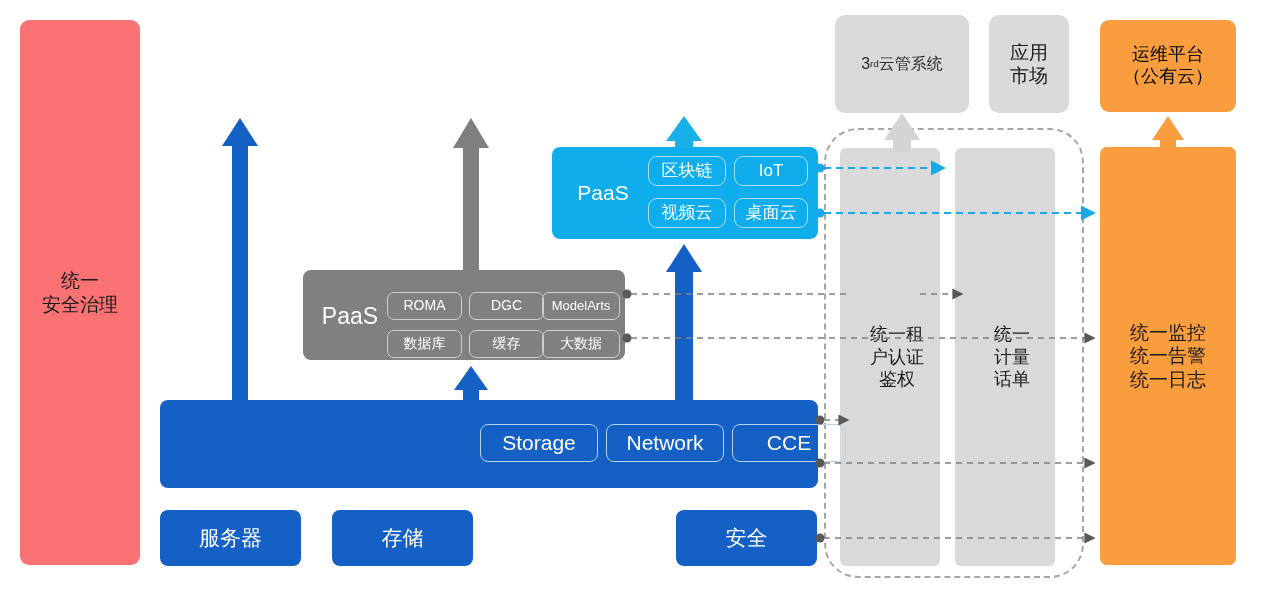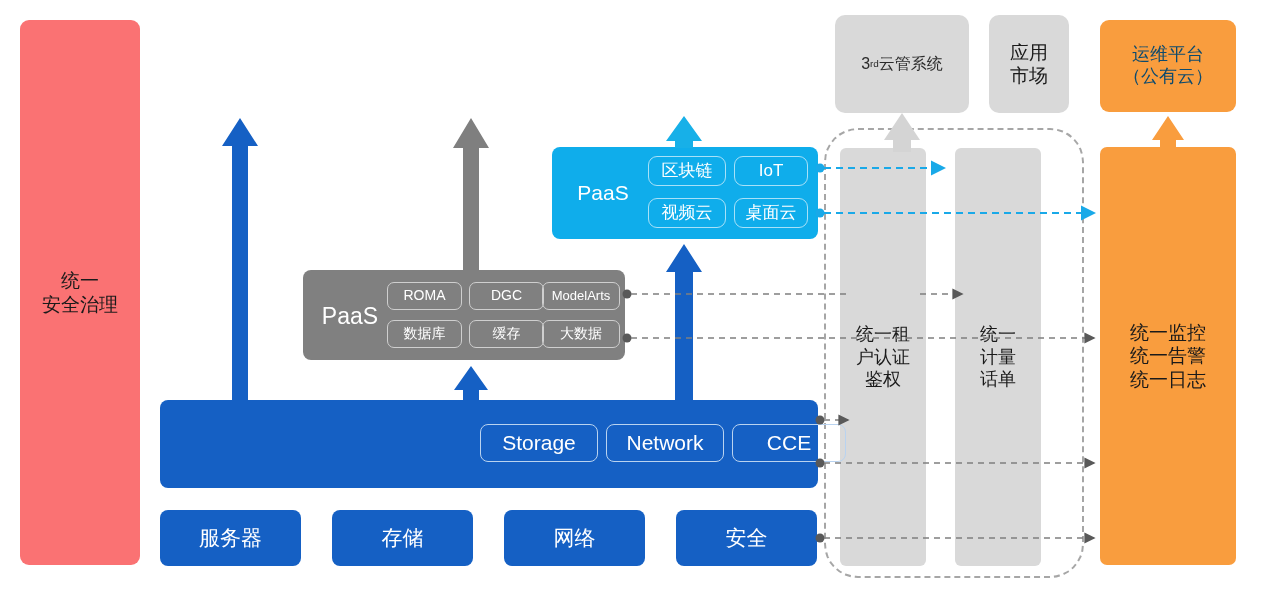--- a/index.html
+++ b/index.html
@@ -84,21 +84,21 @@
     left: 989px; top: 15px; width: 80px; height: 98px;
     background: #d9d9d9; border-radius: 10px;
     color: #1a1a1a; font-size: 19px;
   }
   sup { font-size: 0.62em; vertical-align: super; }
 
   
   #ops-platform {
     left: 1100px; top: 20px; width: 136px; height: 92px;
     background: #f99d3e; border-radius: 9px;
-    color: #0c4a6e; font-size: 18px;
+    color: #000000; font-size: 18px;
   }
   #ops-column {
     left: 1100px; top: 147px; width: 136px; height: 418px;
     background: #f99d3e; border-radius: 7px;
     color: #1a1a1a; font-size: 19px;
   }
 
   
   #saas-box {
     left: 552px; top: 147px; width: 266px; height: 92px;
@@ -134,20 +134,21 @@
     text-align: center; color: #ffffff; font-size: 23px;
   }
   .paas-chip {
     position: absolute;
     height: 28px; width: 75px;
     border: 1.6px solid #cfcfcf;
     border-radius: 7px;
     display: flex; align-items: center; justify-content: center;
     color: #ffffff; font-size: 14px;
     box-sizing: border-box;
+    margin-top: 10px;
   }
   #chip-roma      { left: 84px;  top: 12px; }
   #chip-dgc       { left: 166px; top: 12px; }
   #chip-modelarts { left: 239px; top: 12px; width: 78px; font-size: 13px;}
   #chip-db        { left: 84px;  top: 50px; }
   #chip-cache     { left: 166px; top: 50px; }
   #chip-bigdata   { left: 239px; top: 50px; width: 78px;}
 
   
   #infra-box {
@@ -187,20 +188,21 @@
   .mid-col {
     position: absolute;
     background: #d9d9d9;
     border-radius: 6px;
     display: flex; align-items: center; justify-content: center;
     text-align: center;
     color: #1a1a1a;
     font-size: 18px;
     line-height: 1.26;
     white-space: pre-line;
+    padding-left: 14px;
   }
   #col-auth  { left: 840px; top: 148px; width: 86px; height: 418px; }
   #col-meter { left: 955px; top: 148px; width: 86px; height: 418px; }
 
   
   #dashed-container {
     position: absolute;
     left: 824px; top: 128px; width: 260px; height: 450px;
     border: 2.2px dashed #a6a6a6;
     border-radius: 34px;
@@ -265,21 +267,20 @@
   </div>
 
   <div class="box" id="infra-box">
     <div class="infra-chip" id="chip-storage">Storage</div>
     <div class="infra-chip" id="chip-network">Network</div>
     <div class="infra-chip" id="chip-cce">CCE</div>
   </div>
 
   <div class="res-box" id="res-server">服务器</div>
   <div class="res-box" id="res-storage">存储</div>
-  <div class="res-box" id="res-network">网络</div>
   <div class="res-box" id="res-sec">安全</div>
 
   <svg id="arrow-layer" viewBox="0 0 1265 605">
     <defs>
       <marker id="mk-grey" markerWidth="7" markerHeight="7" refX="6" refY="3.5" orient="auto">
         <path d="M0,0 L7,3.5 L0,7 z" fill="#595959"></path>
       </marker>
       <marker id="mk-cyan" markerWidth="7" markerHeight="7" refX="6" refY="3.5" orient="auto">
         <path d="M0,0 L7,3.5 L0,7 z" fill="#19a9e8"></path>
       </marker>

